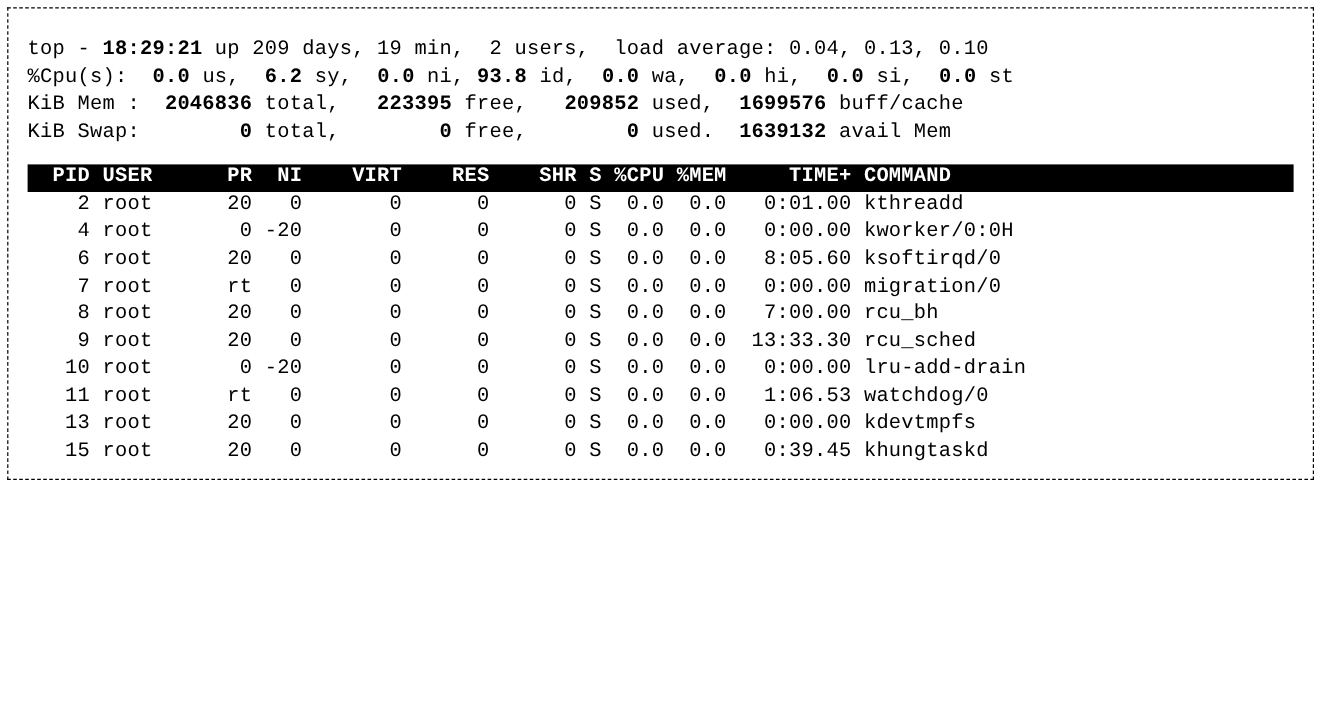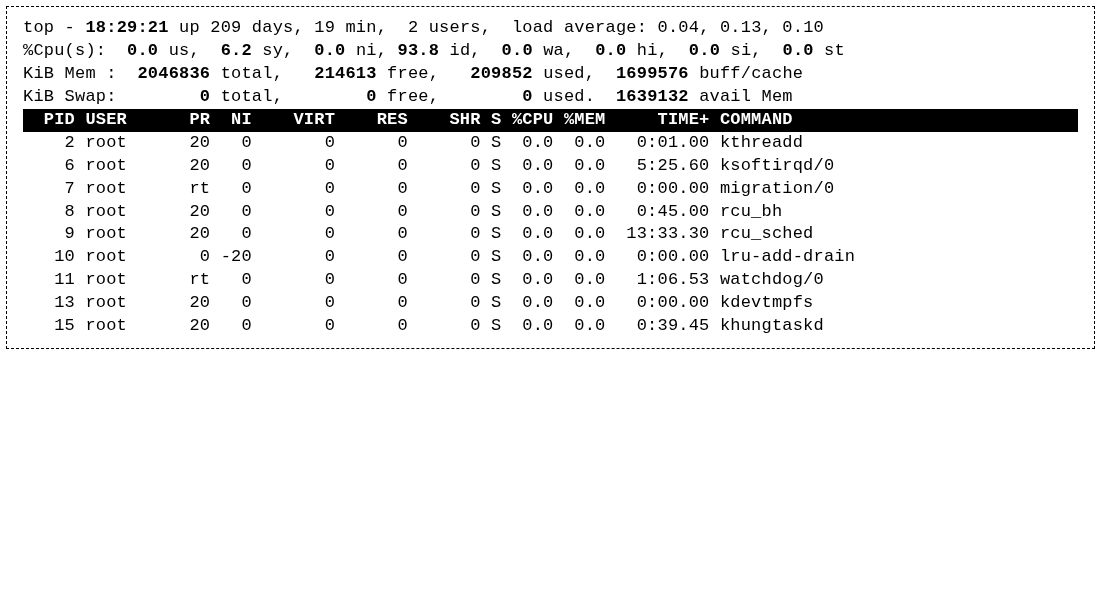--- a/index.html
+++ b/index.html
@@ -7,55 +7,56 @@
     font-family: "Consolas", "Menlo", "Courier New", monospace;
     font-size: 17px;
     line-height: 1.35;
     background: #fff;
     color: #000;
     padding: 6px;
   }
   .container {
     width: 1089px;
     border: 1px dashed #000;
-    padding: 10px 16px 10px 16px;
+    padding: 24px 16px 10px 16px;
     letter-spacing: 0.2px;
   }
   .header-line { white-space: pre; }
   .b { font-weight: bold; }
-  .table { }
+  .table { margin-top: 14px; }
   .hdr-row {
     background: #000;
     color: #fff;
     white-space: pre;
     font-weight: bold;
   }
   .data-row { white-space: pre; }
 </style>
 </head>
 <body>
 
 <div class="container">
 
   <div class="header-line"><span>top - </span><span class="b">18:29:21</span><span> up 209 days, 19 min,  2 users,  load average: 0.04, 0.13, 0.10</span></div>
 
 
   <div class="header-line"><span>%Cpu(s):  </span><span class="b">0.0</span><span> us,  </span><span class="b">6.2</span><span> sy,  </span><span class="b">0.0</span><span> ni, </span><span class="b">93.8</span><span> id,  </span><span class="b">0.0</span><span> wa,  </span><span class="b">0.0</span><span> hi,  </span><span class="b">0.0</span><span> si,  </span><span class="b">0.0</span><span> st</span></div>
 
-  <div class="header-line"><span>KiB Mem :  </span><span class="b">2046836</span><span> total,   </span><span class="b">214613</span><span> free,   </span><span class="b">209852</span><span> used,  </span><span class="b">1699576</span><span> buff/cache</span></div>
+  <div class="header-line"><span>KiB Mem :  </span><span class="b">2046836</span><span> total,   </span><span class="b">223395</span><span> free,   </span><span class="b">209852</span><span> used,  </span><span class="b">1699576</span><span> buff/cache</span></div>
 
   <div class="header-line"><span>KiB Swap:        </span><span class="b">0</span><span> total,        </span><span class="b">0</span><span> free,        </span><span class="b">0</span><span> used.  </span><span class="b">1639132</span><span> avail Mem</span></div>
 
   <div class="table">
     <div class="hdr-row">  PID USER      PR  NI    VIRT    RES    SHR S %CPU %MEM     TIME+ COMMAND        </div>
     <div id="rows-container">
         <div class="data-row">    2 root      20   0       0      0      0 S  0.0  0.0   0:01.00 kthreadd</div>
-        <div class="data-row">    6 root      20   0       0      0      0 S  0.0  0.0   5:25.60 ksoftirqd/0</div>
+        <div class="data-row">    4 root       0 -20       0      0      0 S  0.0  0.0   0:00.00 kworker/0:0H</div>
+        <div class="data-row">    6 root      20   0       0      0      0 S  0.0  0.0   8:05.60 ksoftirqd/0</div>
         <div class="data-row">    7 root      rt   0       0      0      0 S  0.0  0.0   0:00.00 migration/0</div>
-        <div class="data-row">    8 root      20   0       0      0      0 S  0.0  0.0   0:45.00 rcu_bh</div>
+        <div class="data-row">    8 root      20   0       0      0      0 S  0.0  0.0   7:00.00 rcu_bh</div>
         <div class="data-row">    9 root      20   0       0      0      0 S  0.0  0.0  13:33.30 rcu_sched</div>
         <div class="data-row">   10 root       0 -20       0      0      0 S  0.0  0.0   0:00.00 lru-add-drain</div>
         <div class="data-row">   11 root      rt   0       0      0      0 S  0.0  0.0   1:06.53 watchdog/0</div>
         <div class="data-row">   13 root      20   0       0      0      0 S  0.0  0.0   0:00.00 kdevtmpfs</div>
         <div class="data-row">   15 root      20   0       0      0      0 S  0.0  0.0   0:39.45 khungtaskd</div>
       </div>
   </div>
 
 </div>
 

